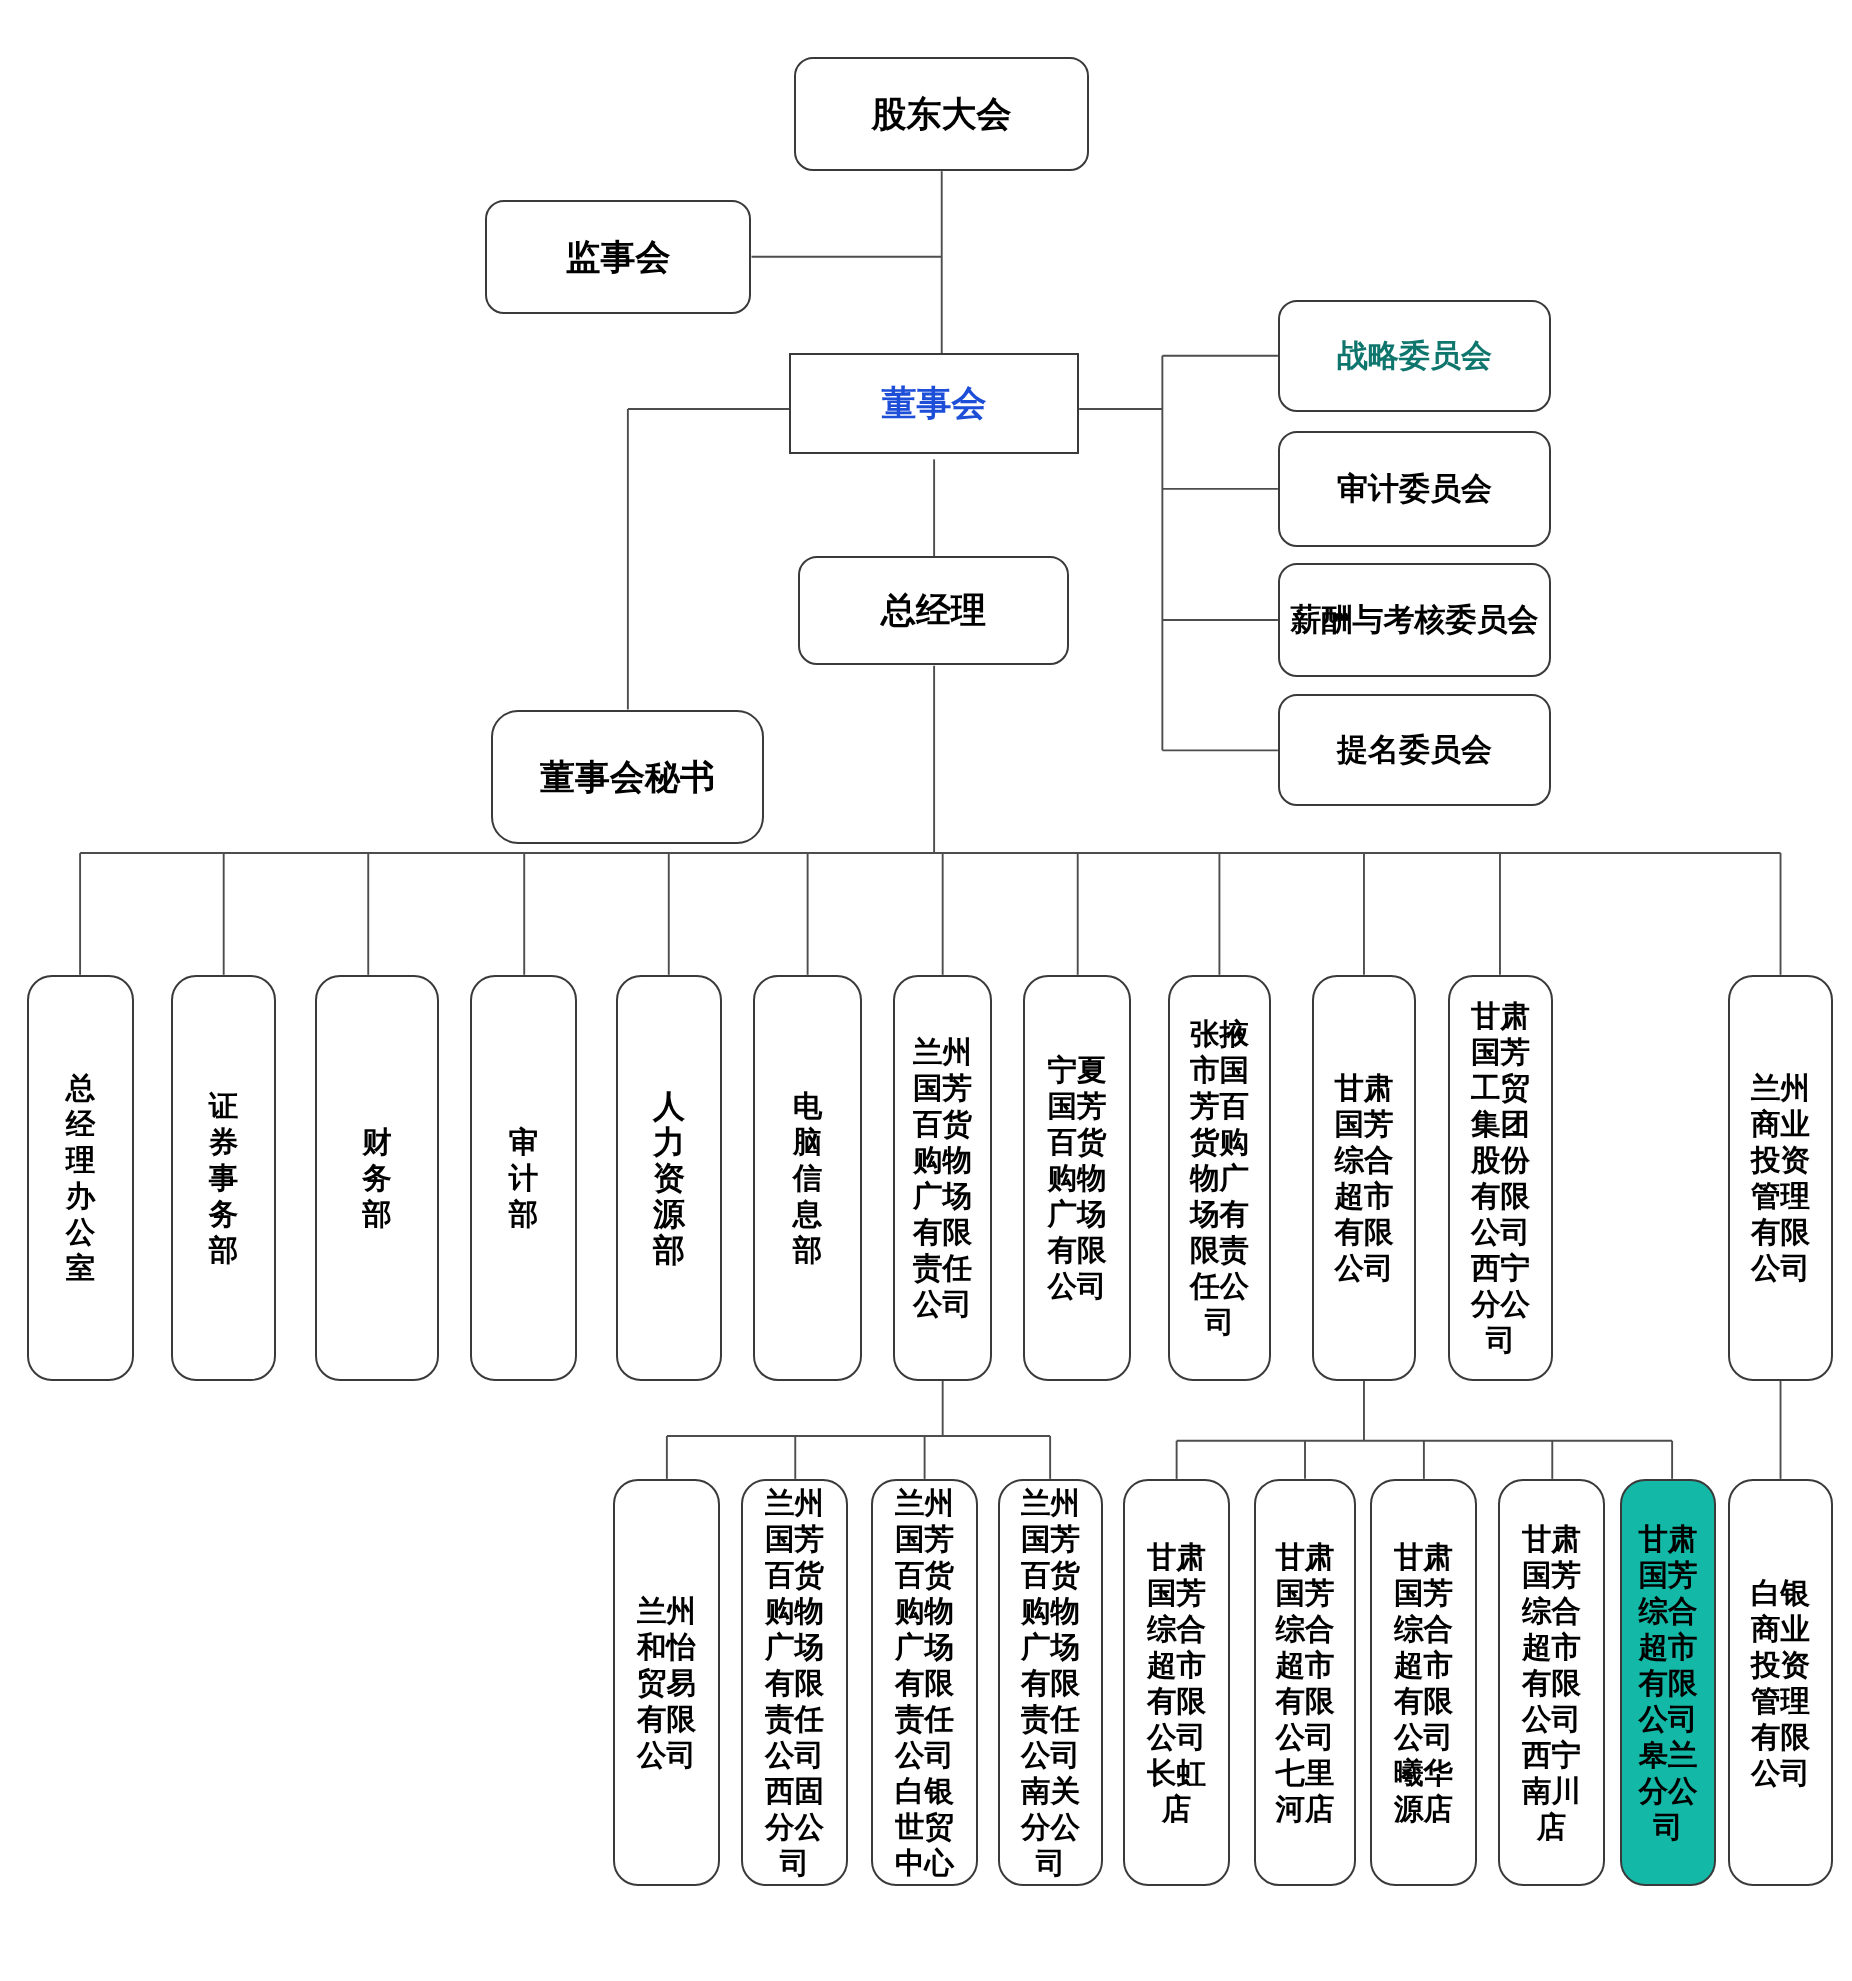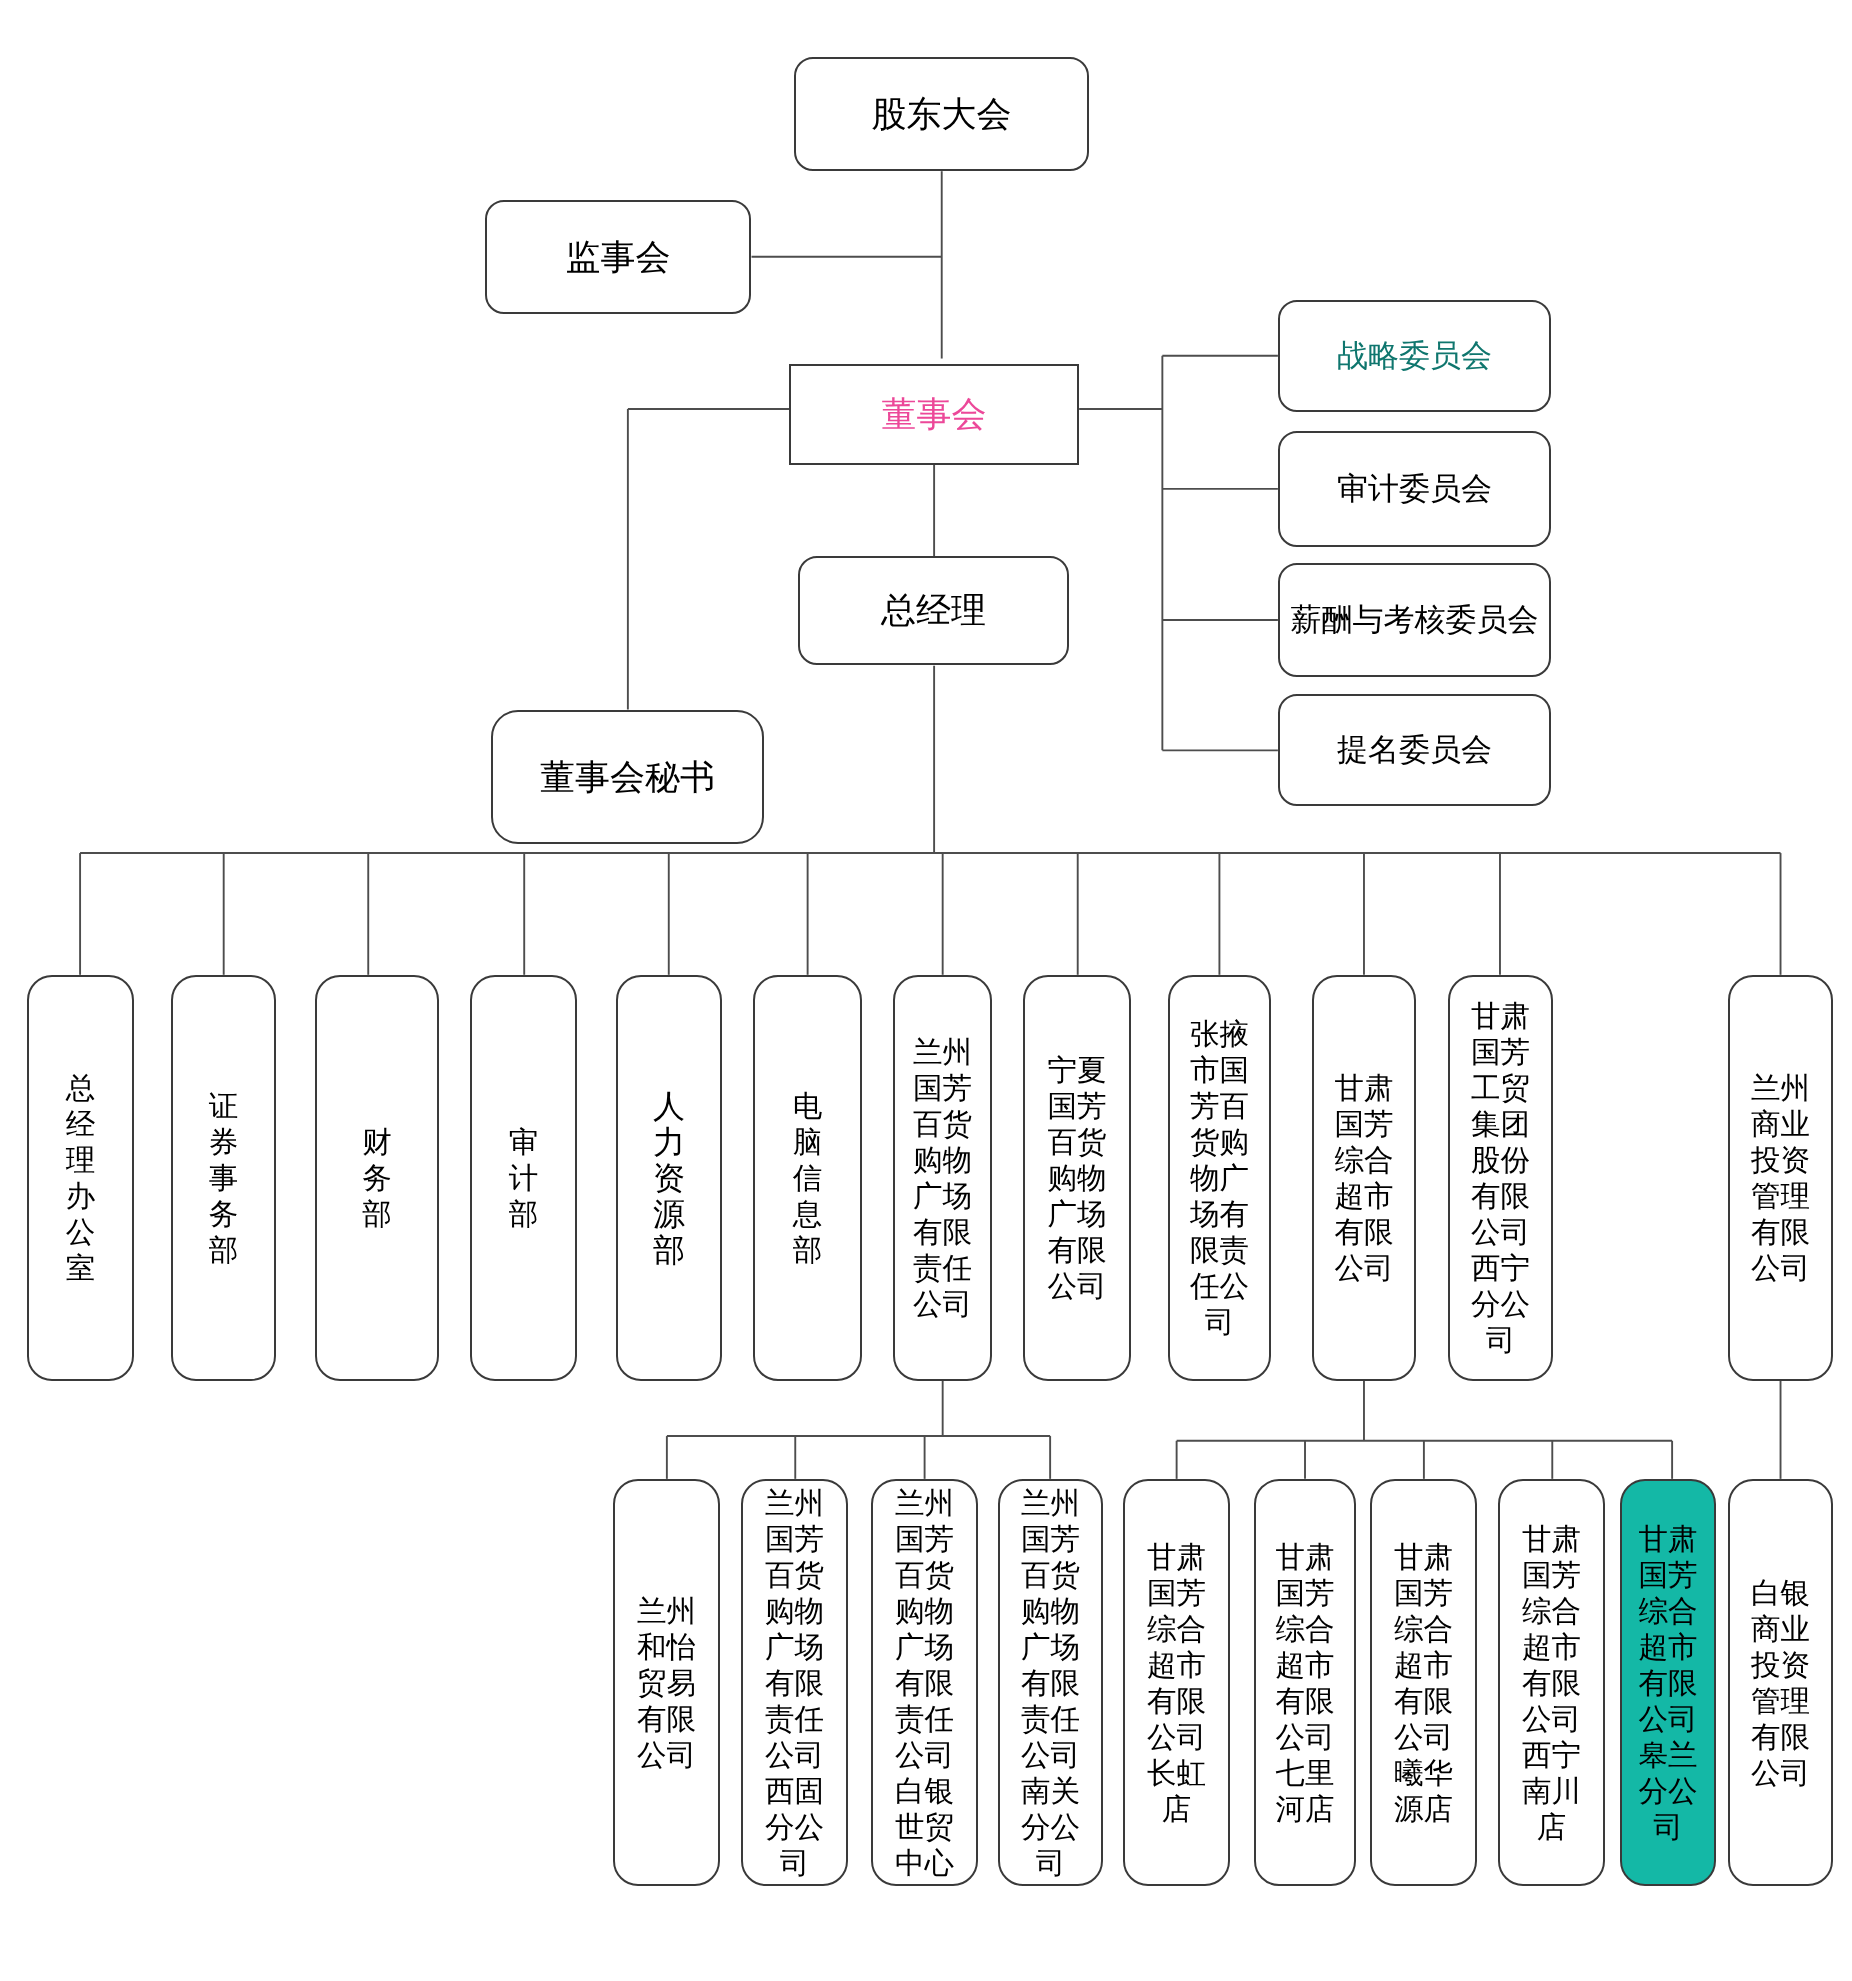--- a/index.html
+++ b/index.html
@@ -12,21 +12,21 @@
   }
   #wires{position:absolute;left:0;top:0;width:1853px;height:1981px;}
   .node{
     position:absolute;
     box-sizing:border-box;
     background:#ffffff;
     border:2.4px solid #3a3a3a;
     display:flex;align-items:center;justify-content:center;
     text-align:center;
     color:#000;
-    font-weight:400;
+    font-weight:700;
   }
   .node.rounded{border-radius:19px;}
   .node.rect{border-radius:0;}
   .node.tall{border-radius:25px;}
   .node .lbl{
     display:block;
     word-break:break-all;
     line-break:anywhere;
     text-align:center;
   }
@@ -78,21 +78,21 @@
       <line x1="1758" y1="1515" x2="1758" y2="1555" stroke="#4d4d4d" stroke-width="2"></line>
       <line x1="1872" y1="1452" x2="1872" y2="1555" stroke="#4d4d4d" stroke-width="2"></line>
     </svg>
 
 <div class="node rounded single" style="left: 794px; top: 57px; width: 295px; height: 114px; border-color: rgb(58, 58, 58); background: rgb(255, 255, 255); color: rgb(0, 0, 0); font-size: 35px;">
       <span class="lbl">股东大会</span>
     </div>
     <div class="node rounded single" style="left: 485px; top: 200px; width: 266px; height: 114px; border-color: rgb(58, 58, 58); background: rgb(255, 255, 255); color: rgb(0, 0, 0); font-size: 35px;">
       <span class="lbl">监事会</span>
     </div>
-    <div class="node rect single" style="left: 789px; top: 364px; width: 290px; height: 101px; border-color: rgb(58, 58, 58); background: rgb(255, 255, 255); color: #ec4899; font-size: 35px;">
+    <div class="node rect single" style="left: 789px; top: 353px; width: 290px; height: 101px; border-color: rgb(58, 58, 58); background: rgb(255, 255, 255); color: #1d4ed8; font-size: 35px;">
       <span class="lbl">董事会</span>
     </div>
     <div class="node rounded single" style="left: 1278px; top: 300px; width: 273px; height: 112px; border-color: rgb(58, 58, 58); background: rgb(255, 255, 255); color: #0f766e; font-size: 31px;">
       <span class="lbl">战略委员会</span>
     </div>
     <div class="node rounded single" style="left: 1278px; top: 431px; width: 273px; height: 116px; border-color: rgb(58, 58, 58); background: rgb(255, 255, 255); color: rgb(0, 0, 0); font-size: 31px;">
       <span class="lbl">审计委员会</span>
     </div>
     <div class="node rounded single" style="left: 1278px; top: 563px; width: 273px; height: 114px; border-color: rgb(58, 58, 58); background: rgb(255, 255, 255); color: rgb(0, 0, 0); font-size: 31px;">
       <span class="lbl">薪酬与考核委员会</span>

